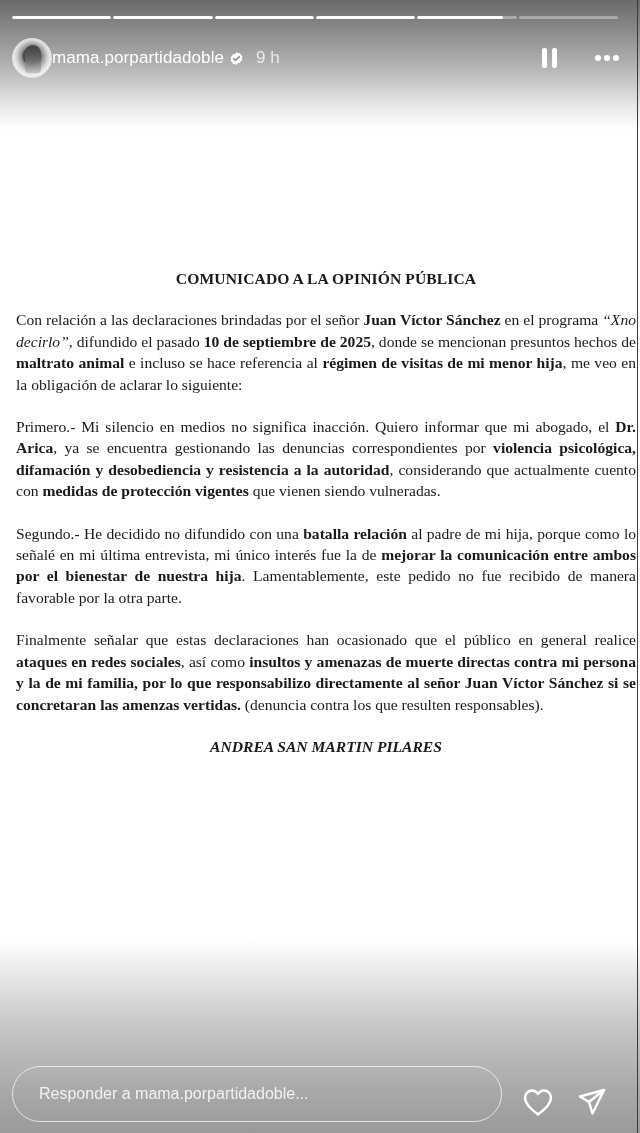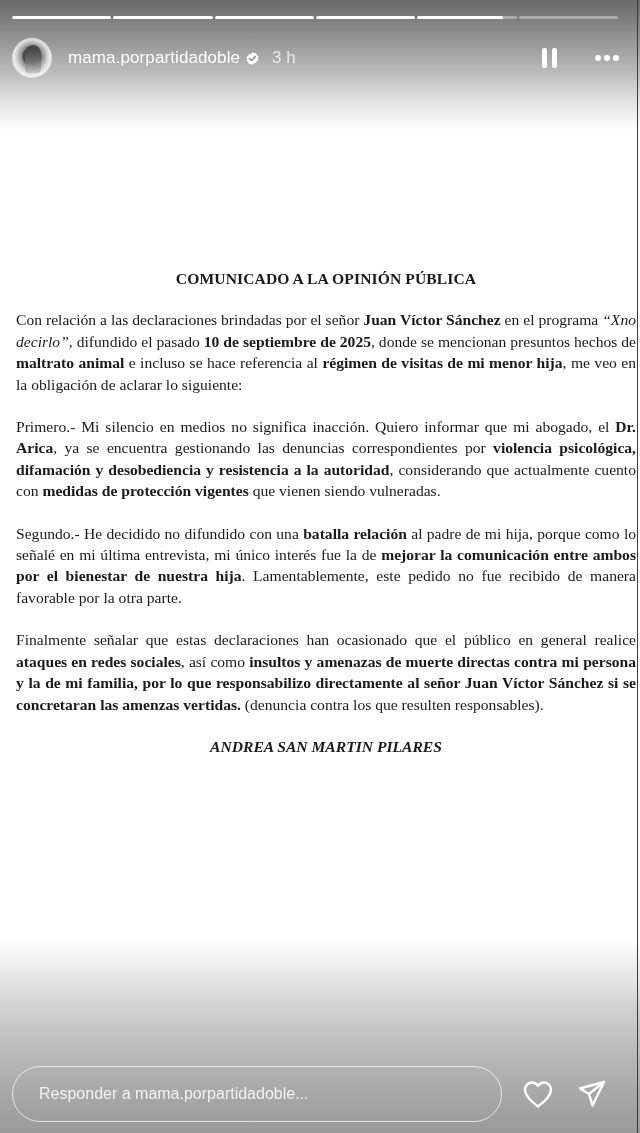--- a/index.html
+++ b/index.html
@@ -47,21 +47,21 @@
       border: 1px solid #e0e0e0;
       position: relative; overflow: hidden;
     }
     .avatar::after {
       content: ""; position: absolute; left: 12px; top: 6px; width: 16px; height: 28px;
       border-radius: 8px 8px 4px 4px;
       background: linear-gradient(#3a3a3a, #6a6a6a 50%, #bdbdbd);
       opacity: .85;
     }
     .username {
-      margin-left: 16px; color: #ffffff; font-size: 17px; letter-spacing: 0.1px;
+      margin-left: 0; color: #ffffff; font-size: 17px; letter-spacing: 0.1px;
     }
     .verified {
       margin-left: 5px; width: 15px; height: 15px; display: inline-flex; align-items: center; justify-content: center;
     }
     .time {
       margin-left: 12px; color: rgba(255,255,255,0.75); font-size: 17px;
     }
     .header-spacer { flex: 1; }
     .pause-btn {
       width: 26px; height: 30px; display: flex; align-items: center; justify-content: center; gap: 5px; margin-right: 30px;
@@ -84,21 +84,21 @@
     .doc p { text-align: justify; margin-bottom: 21px; }
     .doc b { font-weight: bold; }
     .doc i { font-style: italic; }
     .doc-signature {
       text-align: center; font-weight: bold; margin-top: 0px; font-style: italic;
     }
 
     
     .footer {
       position: absolute; left: 12px; top: 1066px; width: 616px; height: 56px; z-index: 5;
-      display: flex; align-items: center;
+      display: flex; align-items: flex-end;
     }
     .reply-input {
       width: 490px; height: 56px; border: 1.5px solid rgba(255,255,255,0.7); border-radius: 28px;
       background: transparent; color: #ffffff; font-family: "Liberation Sans", sans-serif;
       font-size: 16px; padding-left: 26px; outline: none;
     }
     .reply-input::placeholder { color: rgba(255,255,255,0.85); }
     .icon-btn { width: 40px; height: 40px; display: flex; align-items: center; justify-content: center; }
     .heart-btn { margin-left: 16px; }
     .send-btn { margin-left: 14px; }
@@ -134,21 +134,21 @@
 
   <div class="header">
     <div class="avatar"></div>
     <span class="username">mama.porpartidadoble</span>
     <span class="verified">
       <svg width="15" height="15" viewBox="0 0 24 24">
         <path d="M12 1.5l2.6 1.9 3.2-.2 1 3.1 2.7 1.8-1 3.1 1 3.1-2.7 1.8-1 3.1-3.2-.2L12 22.5l-2.6-1.9-3.2.2-1-3.1-2.7-1.8 1-3.1-1-3.1 2.7-1.8 1-3.1 3.2.2z" fill="#ffffff"></path>
         <path d="M7.5 12.2l3 3 6-6.2" fill="none" stroke="#8a8a8a" stroke-width="2.4" stroke-linecap="round" stroke-linejoin="round"></path>
       </svg>
     </span>
-    <span class="time">3 h</span>
+    <span class="time">9 h</span>
     <div class="header-spacer"></div>
     <div class="pause-btn">
       <span></span>
       <span></span>
     </div>
     <div class="more-btn">
       <span></span>
       <span></span>
       <span></span>
     </div>

